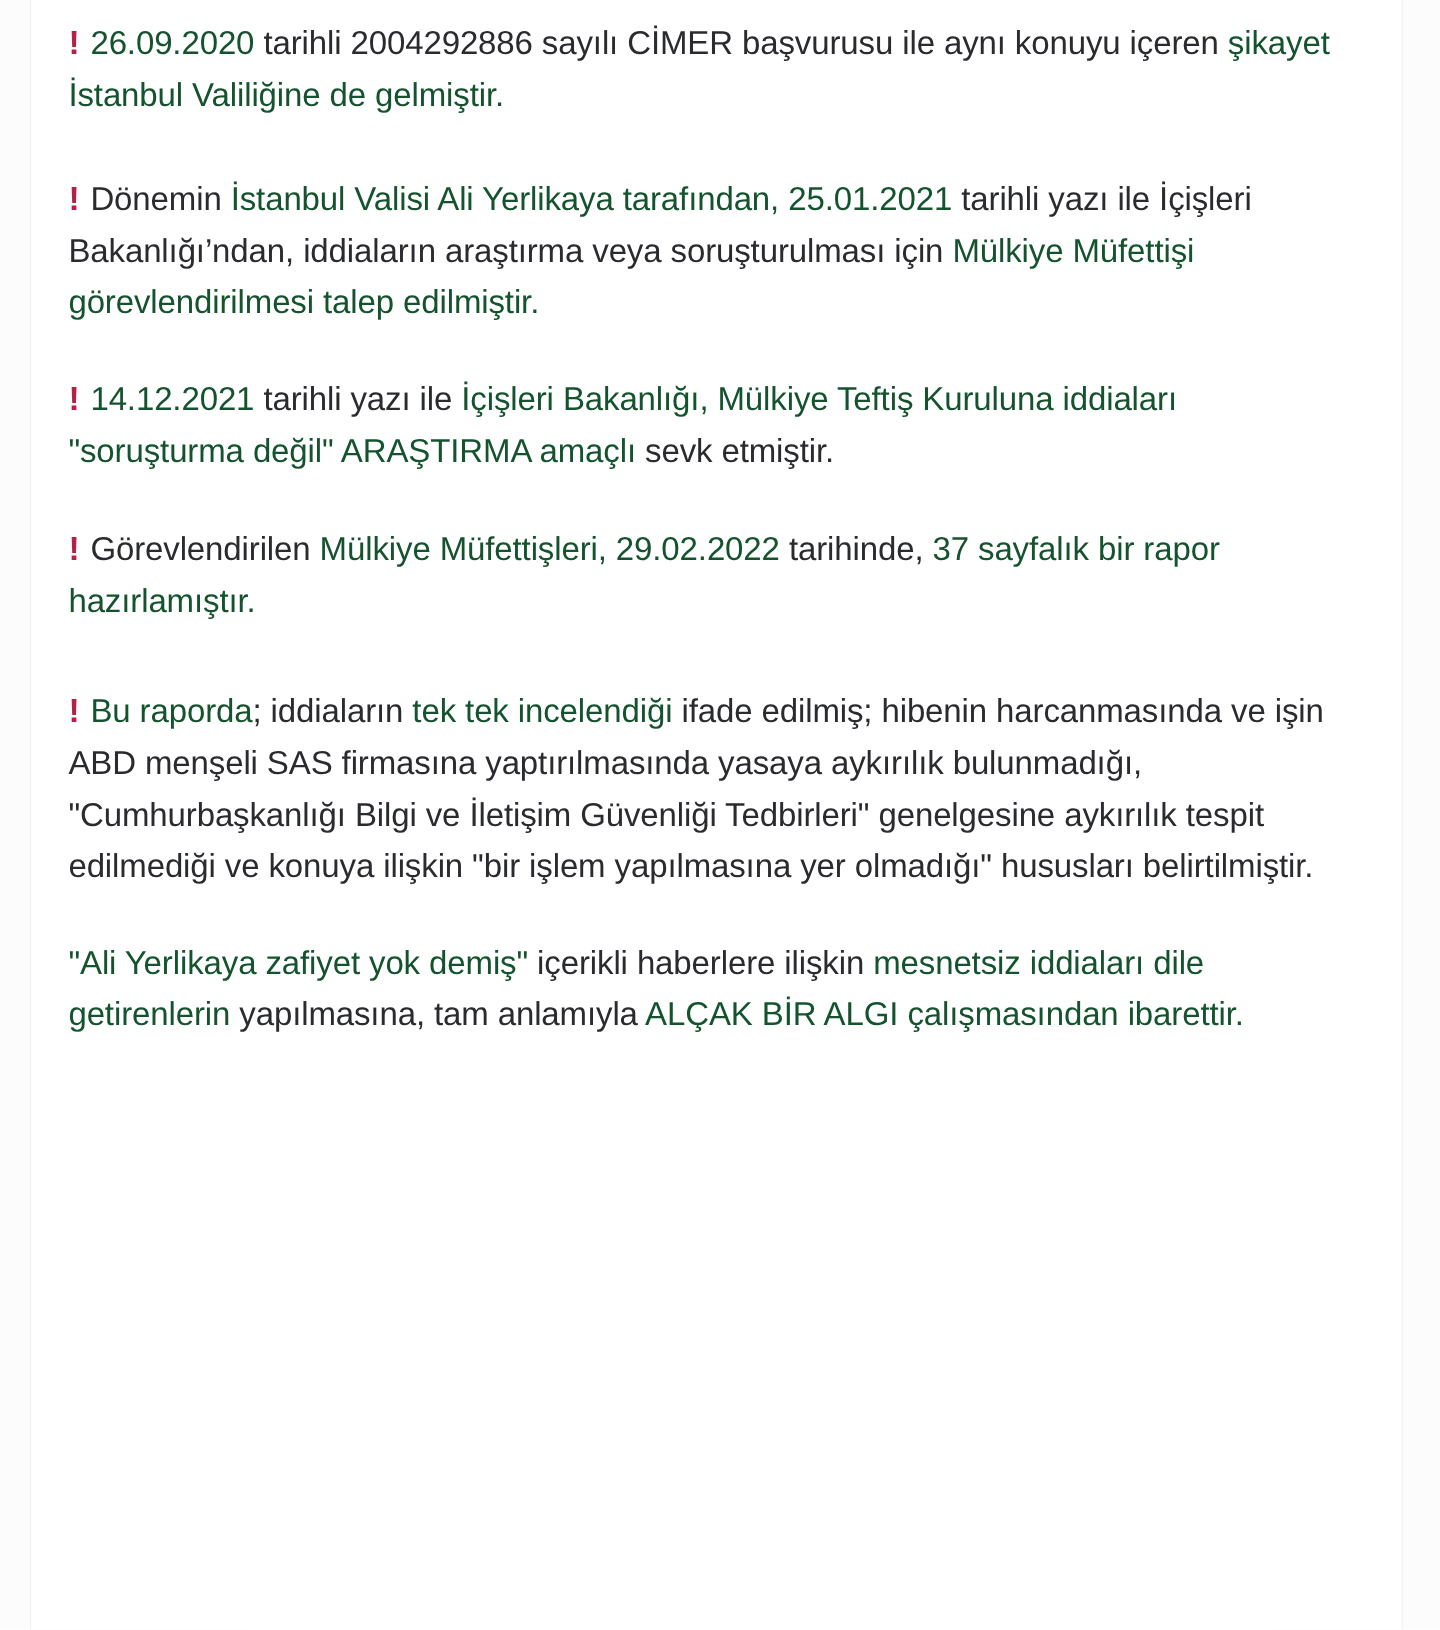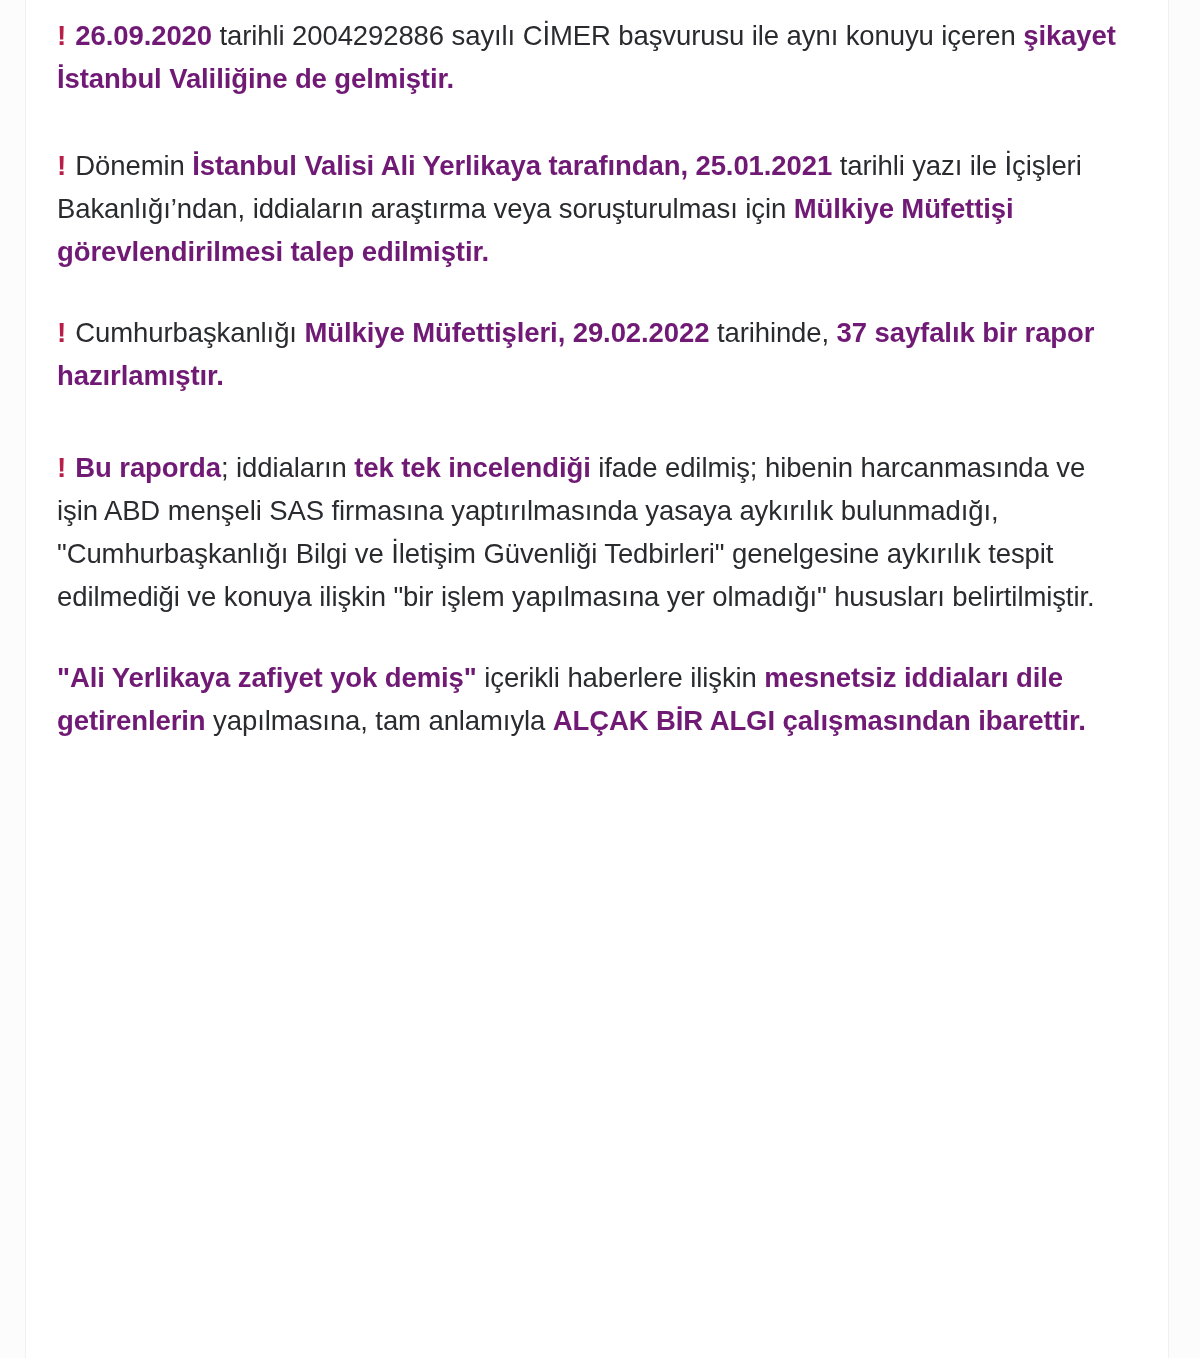--- a/index.html
+++ b/index.html
@@ -72,36 +72,37 @@
   .bang {
     color: #b81f48;
     font-weight: 700;
     font-size: 28px;
     letter-spacing: 0;
     padding-right: 9px;
     display: inline;
   }
 
   b, strong {
-    font-weight: 700;
-    color: #701a75;
+    font-weight: 400;
+    color: #14532d;
   }
 
   
   .gap-lg { margin-bottom: 43px; }
   .gap-xl { margin-bottom: 48px; }
   .gap-md { margin-bottom: 38px; }
 </style>
 </head>
 <body>
 
 <div class="page">
   <div class="rule-left"></div>
   <div class="rule-right"></div>
 
   <article class="content" id="content">
       <p class="para bullet gap-lg"><span class="bang">!</span><b>26.09.2020</b><span> tarihli 2004292886 sayılı CİMER başvurusu ile aynı konuyu içeren </span><b>şikayet İstanbul Valiliğine de gelmiştir.</b></p>
       <p class="para bullet gap-md"><span class="bang">!</span><span>Dönemin </span><b>İstanbul Valisi Ali Yerlikaya tarafından, 25.01.2021</b><span> tarihli yazı ile İçişleri Bakanlığı’ndan, iddiaların araştırma veya soruşturulması için </span><b>Mülkiye Müfettişi görevlendirilmesi talep edilmiştir.</b></p>
-      <p class="para bullet gap-xl"><span class="bang">!</span><span>Cumhurbaşkanlığı </span><b>Mülkiye Müfettişleri, 29.02.2022</b><span> tarihinde, </span><b>37 sayfalık bir rapor hazırlamıştır.</b></p>
+      <p class="para bullet gap-md"><span class="bang">!</span><b>14.12.2021</b><span> tarihli yazı ile </span><b>İçişleri Bakanlığı, Mülkiye Teftiş Kuruluna iddiaları "soruşturma değil" ARAŞTIRMA amaçlı</b><span> sevk etmiştir.</span></p>
+      <p class="para bullet gap-xl"><span class="bang">!</span><span>Görevlendirilen </span><b>Mülkiye Müfettişleri, 29.02.2022</b><span> tarihinde, </span><b>37 sayfalık bir rapor hazırlamıştır.</b></p>
       <p class="para bullet gap-md"><span class="bang">!</span><b>Bu raporda</b><span>; iddiaların </span><b>tek tek incelendiği</b><span> ifade edilmiş; hibenin harcanmasında ve işin ABD menşeli SAS firmasına yaptırılmasında yasaya aykırılık bulunmadığı, "Cumhurbaşkanlığı Bilgi ve İletişim Güvenliği Tedbirleri" genelgesine aykırılık tespit edilmediği ve konuya ilişkin "bir işlem yapılmasına yer olmadığı" hususları belirtilmiştir.</span></p>
       <p class="para"><b>"Ali Yerlikaya zafiyet yok demiş"</b><span> içerikli haberlere ilişkin </span><b>mesnetsiz iddiaları dile getirenlerin</b><span> yapılmasına, tam anlamıyla </span><b>ALÇAK BİR ALGI çalışmasından ibarettir.</b></p>
     </article>
 </div>
 
 </body></html>

